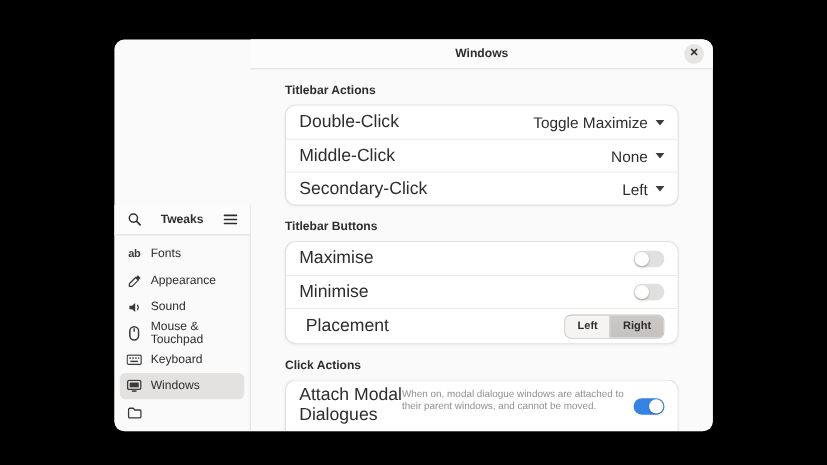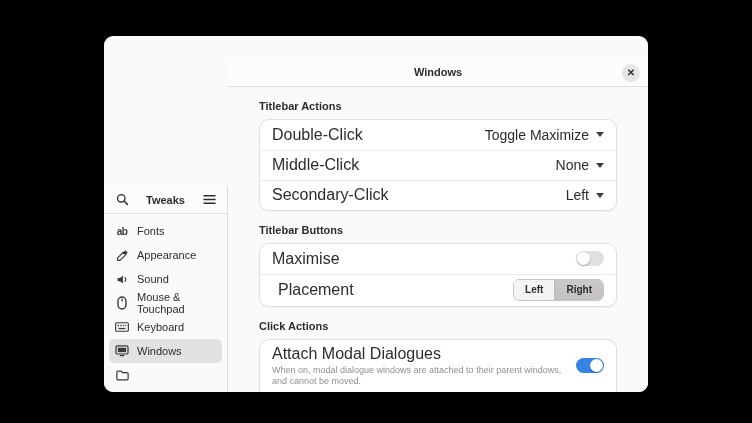--- a/index.html
+++ b/index.html
@@ -51,21 +51,21 @@
     box-shadow:0 1px 2px rgba(0,0,0,.04); margin-bottom:13px; overflow:hidden;
   }
   .card.clipped { border-radius:10px 10px 0 0; margin-bottom:0; border-bottom:none; }
   .row {
     display:flex; align-items:center; justify-content:space-between;
     min-height:30px; padding:0 12px;
   }
   .row + .row { border-top:1px solid #eeecea; }
   .row-label { font-size:16px; color:#2d2d2d; }
   .row-label.indented { padding-left:6px; }
-  .row-text { display:flex; flex-direction:column; justify-content:center; padding:5px 0; }
+  .row-text { display:flex; flex-direction:row; justify-content:center; padding:5px 0; }
   .row-desc { font-size:9px; color:#93908d; margin-top:2px; max-width:295px; line-height:1.25; }
 
   .dropdown { display:flex; align-items:center; gap:7px; cursor:pointer; }
   .dropdown-value { font-size:14px; color:#2d2d2d; }
   .caret { width:0; height:0; border-left:4px solid transparent; border-right:4px solid transparent; border-top:5px solid #3c3c3c; }
 
   .toggle { position:relative; width:28px; height:15px; border-radius:8px; background:#e2e0de; flex:none; cursor:pointer; }
   .toggle .knob {
     position:absolute; top:1px; left:1px; width:13px; height:13px; border-radius:50%;
     background:#ffffff; box-shadow:0 1px 2px rgba(0,0,0,.28);
@@ -211,20 +211,26 @@
         </div>
 
         <div class="section-heading">Titlebar Buttons</div>
         <div class="card">
           <div class="row">
             <span class="row-label">Maximise</span>
             <span class="toggle">
                 <span class="knob"></span>
               </span>
           </div>
+          <div class="row">
+            <span class="row-label">Minimise</span>
+            <span class="toggle">
+                <span class="knob"></span>
+              </span>
+          </div>
           <div class="row" style="min-height:32px;">
             <span class="row-label indented">Placement</span>
             <span class="segmented">
               <span class="seg-btn">Left</span>
               <span class="seg-btn active">Right</span>
             </span>
           </div>
         </div>
 
         <div class="section-heading">Click Actions</div>

